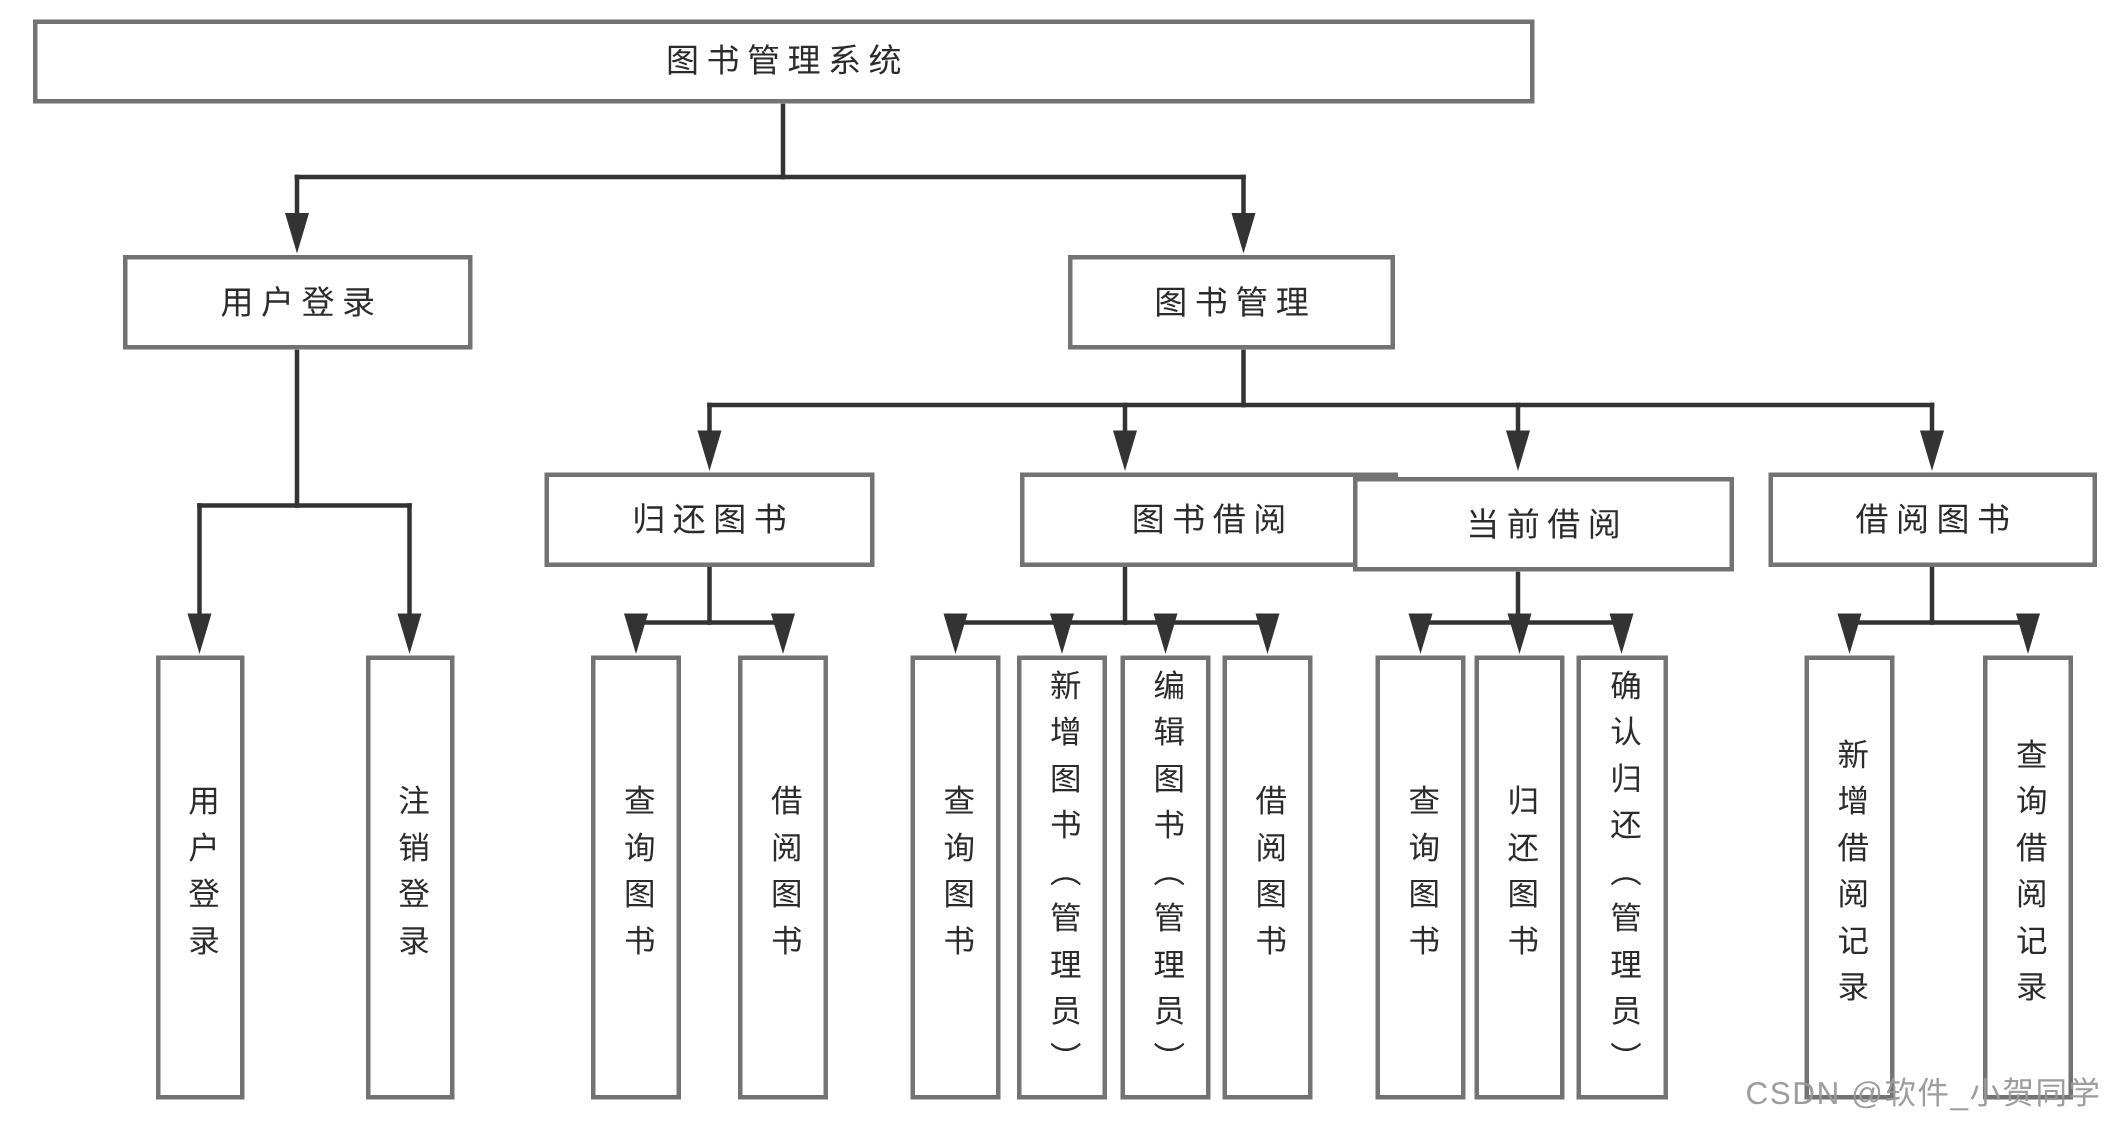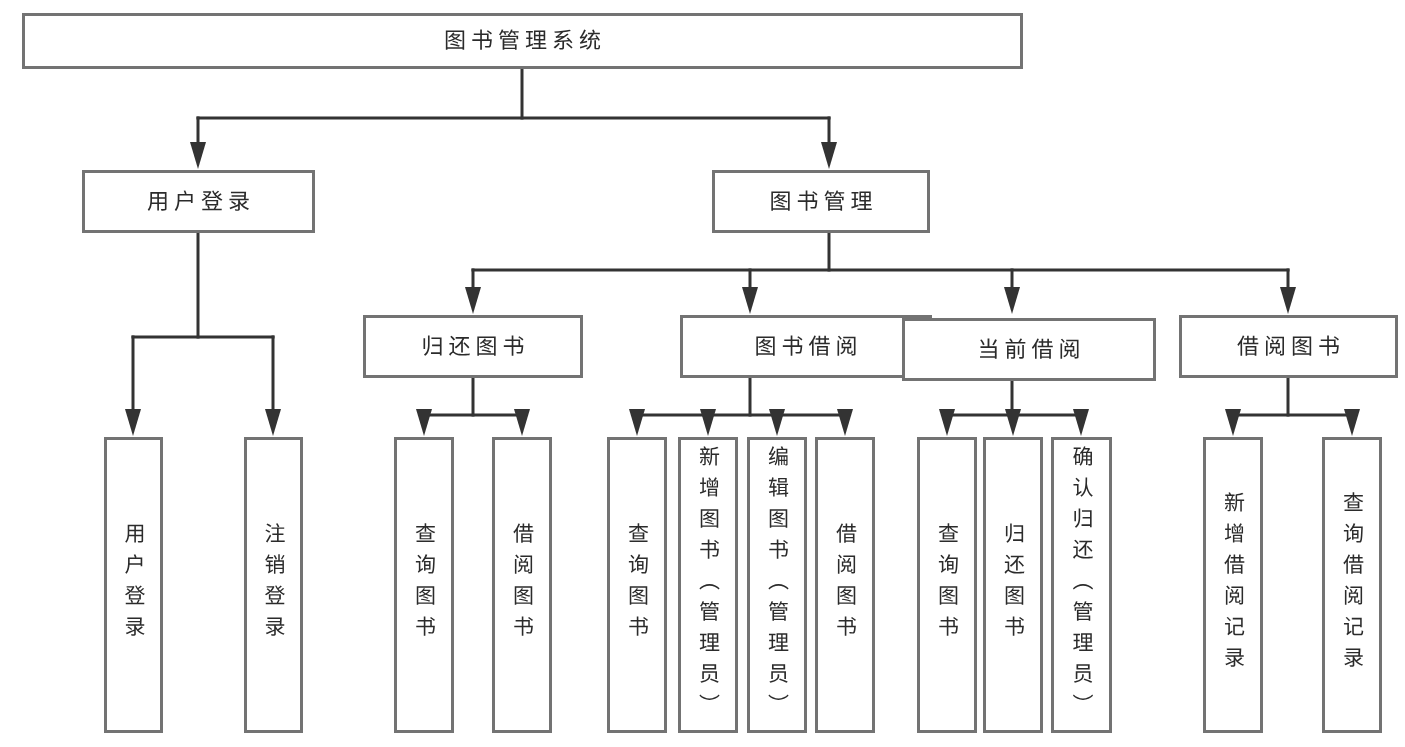--- a/index.html
+++ b/index.html
@@ -130,13 +130,14 @@
       <div class="node v" style="left: 607px; top: 437px; width: 60px; height: 296px;">查询图书</div>
       <div class="node v" style="left: 678px; top: 437px; width: 60px; height: 296px;">新增图书（管理员）</div>
       <div class="node v" style="left: 747px; top: 437px; width: 60px; height: 296px;">编辑图书（管理员）</div>
       <div class="node v" style="left: 815px; top: 437px; width: 60px; height: 296px;">借阅图书</div>
       <div class="node v" style="left: 917px; top: 437px; width: 60px; height: 296px;">查询图书</div>
       <div class="node v" style="left: 983px; top: 437px; width: 60px; height: 296px;">归还图书</div>
       <div class="node v" style="left: 1051px; top: 437px; width: 61px; height: 296px;">确认归还（管理员）</div>
       <div class="node v" style="left: 1203px; top: 437px; width: 60px; height: 296px;">新增借阅记录</div>
       <div class="node v" style="left: 1322px; top: 437px; width: 60px; height: 296px;">查询借阅记录</div>
     </div>
+  <div class="watermark">CSDN @软件_小贺同学</div>
 </div>
 
 </body></html>

